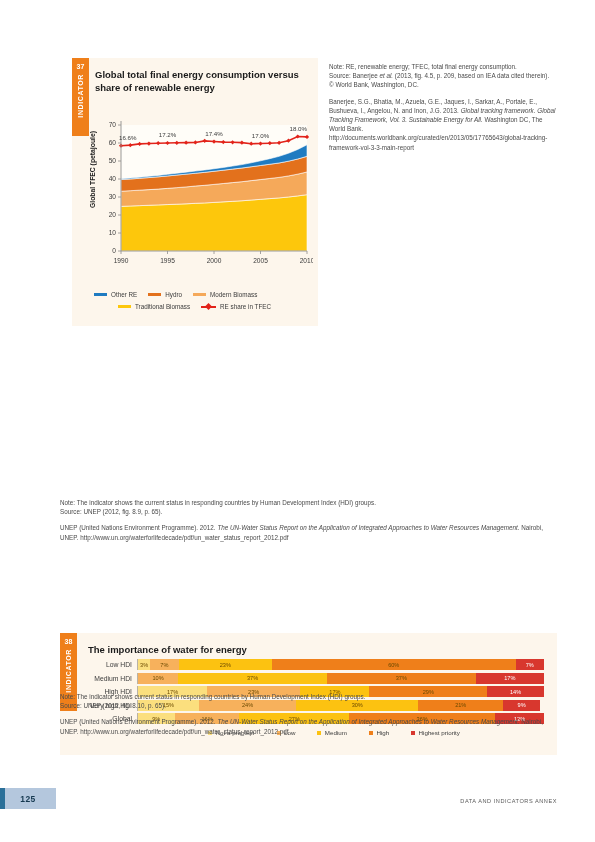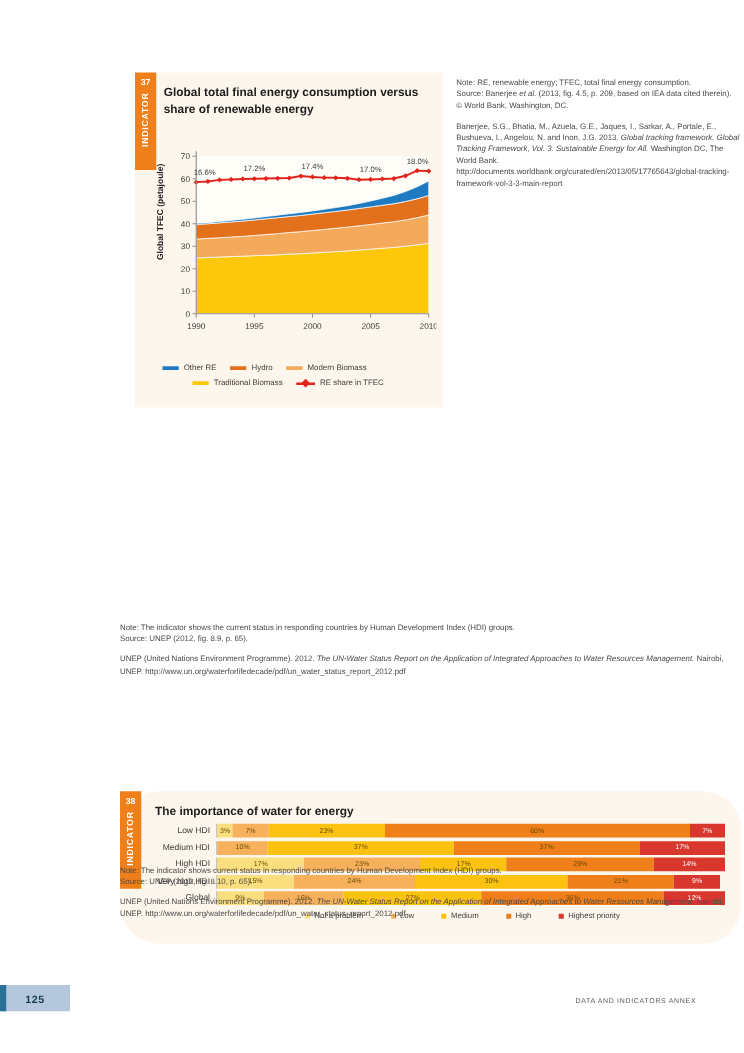--- a/index.html
+++ b/index.html
@@ -6,21 +6,21 @@
   body{
     width:595px;height:842px;
     background:#ffffff;
     font-family:"Liberation Sans", sans-serif;
     color:#3b3b3b;
     position:relative;
     overflow:hidden;
   }
 
   
-  .panel{position:absolute;margin-left:36px;}
+  .panel{position:absolute;}
   .card{
     background:#fdf6ec;
     position:relative;
   }
   .ind-tab{
     position:absolute;left:0;top:0;
     width:17px;
     background:#ef7f1a;
     color:#ffffff;
     display:flex;flex-direction:column;align-items:center;
@@ -210,21 +210,21 @@
     <div>
       <span>Source: Banerjee </span><span class="it">et al.</span><span> (2013, fig. 4.5, p. 209, based on IEA data cited therein).</span>
     </div>
     <div>© World Bank, Washington, DC.</div>
   </div>
   <div>
     <span>Banerjee, S.G., Bhatia, M., Azuela, G.E., Jaques, I., Sarkar, A., Portale, E., Bushueva, I., Angelou, N. and Inon, J.G. 2013. </span><span class="it">Global tracking framework. Global Tracking Framework, Vol. 3. Sustainable Energy for All.</span><span> Washington DC, The World Bank. http://documents.worldbank.org/curated/en/2013/05/17765643/global-tracking-framework-vol-3-3-main-report</span>
   </div>
 </div>
 
-<div class="panel card" style="left:60px;top:365px;width:497px;height:122px;border-radius:31px;">
+<div class="panel card" style="left:60px;top:365px;width:497px;height:122px;">
   <div class="ind-tab" style="height:78px;">
     <span class="ind-num">38</span>
     <span class="ind-word">INDICATOR</span>
   </div>
 
   <div class="card-title" style="position:absolute;left:28px;top:10px;width:420px;">The importance of water for energy</div>
 
   <div class="barchart" id="chart38" style="left:14px;top:26px;width:470px;">
       <div class="barrow">
         <div class="rowlab">Low HDI</div>

